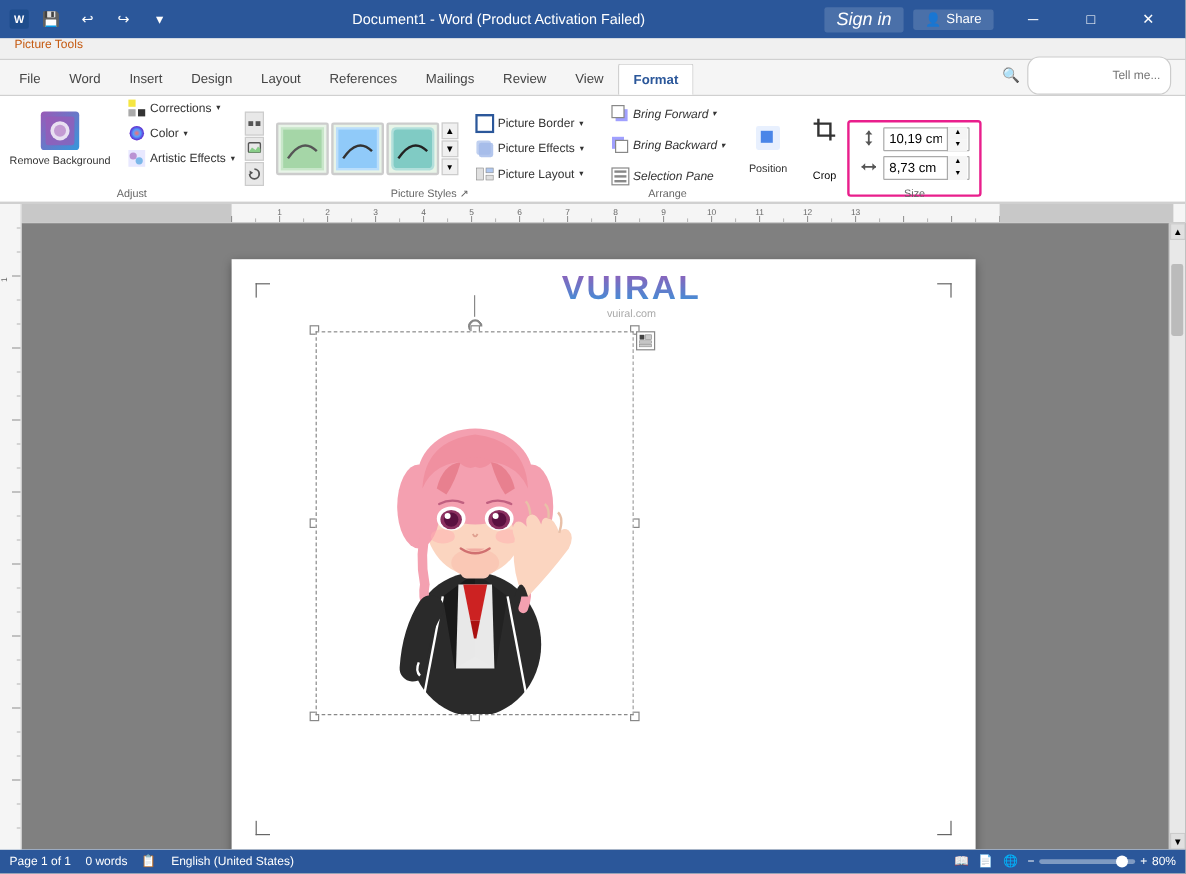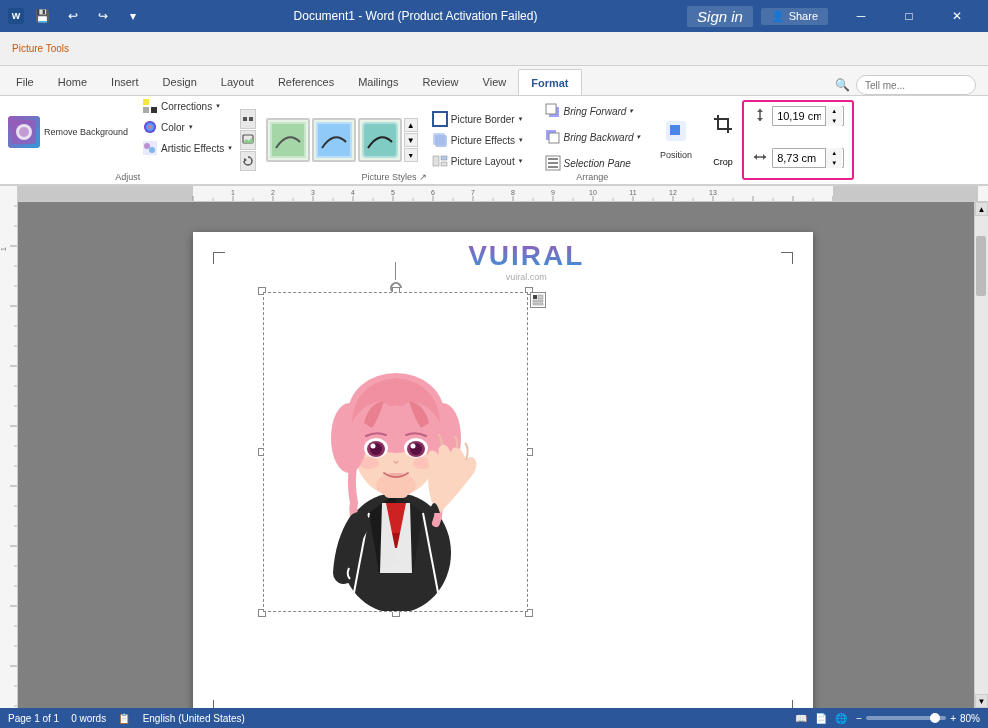--- a/index.html
+++ b/index.html
@@ -53,21 +53,21 @@
     .ribbon-group-content {
       display: flex;
       align-items: center;
       gap: 2px;
       flex: 1;
     }
 
     
     .remove-bg-btn {
       display: flex;
-      flex-direction: row;
+      flex-direction: column;
       align-items: center;
       justify-content: center;
       padding: 4px 8px;
       cursor: pointer;
       border-radius: 2px;
       gap: 4px;
       min-width: 50px;
       height: 72px;
     }
     .remove-bg-icon {
@@ -161,25 +161,26 @@
       min-width: 40px;
       gap: 2px;
     }
     .ribbon-btn-large .btn-icon-large { font-size: 20px; }
     .ribbon-btn-large .btn-label { font-size: 9px; text-align: center; line-height: 1.2; color: #333; }
 
     
     .size-group {
       display: flex;
       flex-direction: column;
-      gap: 22px;
+      gap: 4px;
       padding: 4px 8px;
       border: 2px solid #e91e8c;
       border-radius: 3px;
       background: #fff;
+      margin-top: 16px;
     }
     .size-row {
       display: flex;
       align-items: center;
       gap: 4px;
     }
     .size-input-box {
       width: 72px;
       height: 20px;
       border: 1px solid #aaa;
@@ -386,22 +387,22 @@
     }
 
     .ribbon-group-wrapper {
       position: relative;
       display: flex;
       flex-direction: column;
     }
 
     .top-ribbon-bar {
       display: flex;
-      align-items: center;
-      height: 34px;
+      align-items: flex-start;
+      height: 18px;
       background: #f0f0f0;
       border-bottom: 1px solid #d0d0d0;
       padding: 0 4px;
     }
     .picture-tools-highlight {
       color: #c55a11;
       font-size: 10px;
       padding: 0 8px;
     }
   </style>
@@ -432,33 +433,33 @@
       <div class="window-btn close">✕</div>
     </div>
   </div>
 
   <div class="top-ribbon-bar">
     <span class="picture-tools-highlight">Picture Tools</span>
   </div>
 
   <div class="ribbon-tabs">
     <div class="ribbon-tab">File</div>
-    <div class="ribbon-tab">Home</div>
+    <div class="ribbon-tab">Word</div>
     <div class="ribbon-tab">Insert</div>
     <div class="ribbon-tab">Design</div>
     <div class="ribbon-tab">Layout</div>
     <div class="ribbon-tab">References</div>
     <div class="ribbon-tab">Mailings</div>
     <div class="ribbon-tab">Review</div>
     <div class="ribbon-tab">View</div>
     <div class="ribbon-tab active">Format</div>
     <div style="flex:1"></div>
     <div style="display:flex;align-items:center;gap:4px;padding:0 8px;">
       <div style="width:18px;height:18px;display:flex;align-items:center;justify-content:center;font-size:12px;">🔍</div>
-      <input type="text" style="width: 120px; height: 20px; border: 1px solid rgb(204, 204, 204); border-radius: 10px; padding: 0px 8px; font-size: 10px;" placeholder="Tell me...">
+      <input type="text" style="width: 120px; height: 32px; border: 1px solid rgb(204, 204, 204); border-radius: 10px; padding: 0px 8px; font-size: 10px; text-align: right;" placeholder="Tell me...">
     </div>
   </div>
 
   <div class="ribbon-content">
 
     <div class="ribbon-group-wrapper">
       <div class="ribbon-group-content" style="align-items:stretch;">
         <div class="remove-bg-btn">
           <div class="remove-bg-icon">
             <svg width="28" height="28" viewBox="0 0 28 28">

